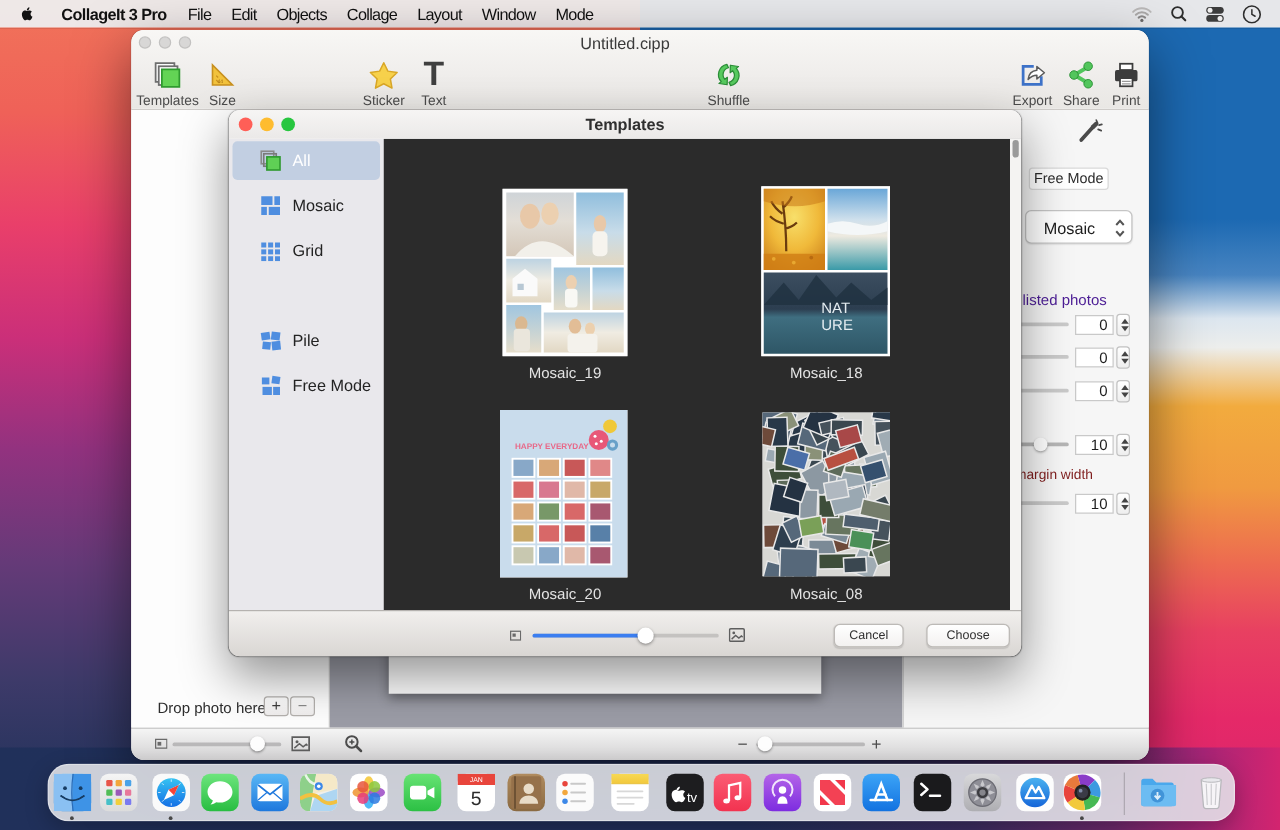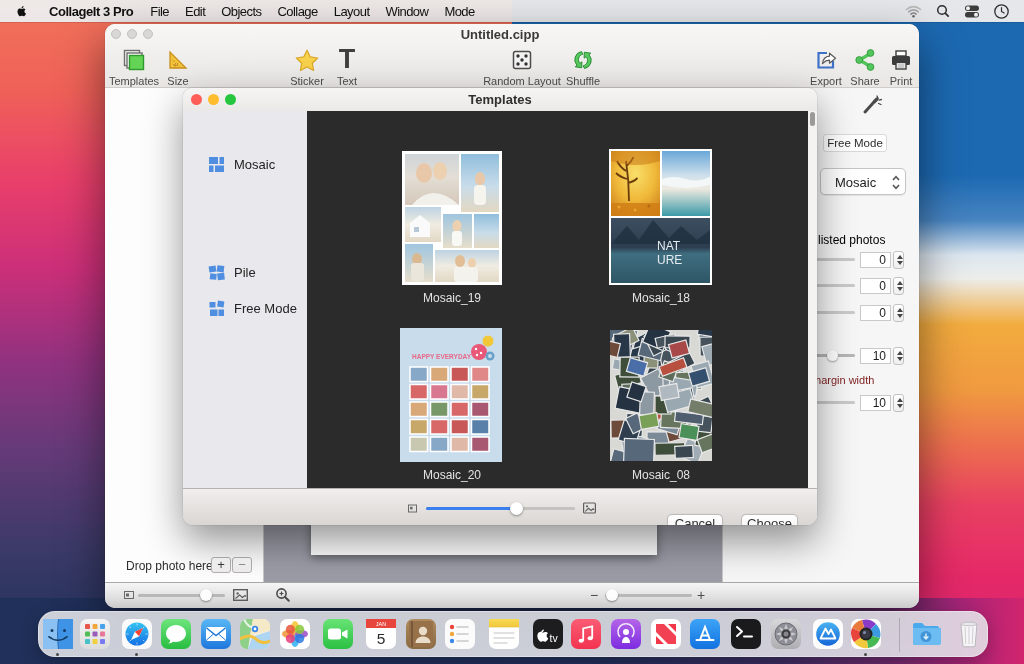--- a/index.html
+++ b/index.html
@@ -9,21 +9,21 @@
 #wallB{left:0;top:598px;width:1024px;height:66px;background:linear-gradient(90deg,#20305a 0%,#22305b 58%,#3d2e62 76%,#6f2a6e 87%,#a62576 94%,#d3246f 100%)}
 #menubar{left:0;top:0;width:1024px;height:22px;background:rgba(237,235,235,.97);display:flex;align-items:center;font-size:13px;color:#111;box-shadow:0 1px 0 rgba(0,0,0,.12)}
 #menubar .apple{width:13px;height:14px;margin-left:15px}
 #menubar .it{margin-left:16px;white-space:nowrap;letter-spacing:-.55px}
 #menubar .bold{font-weight:bold;margin-left:21px;letter-spacing:-.45px}
 #mbicons{position:absolute;right:15px;top:0;height:22px;display:flex;align-items:center;gap:14px}
 
 #win{left:105px;top:24px;width:814px;height:584px;border-radius:10px;background:#fff;box-shadow:0 18px 45px rgba(0,0,0,.5),0 0 1px rgba(0,0,0,.4)}
 #tbar{left:0;top:0;width:814px;height:64px;border-radius:10px 10px 0 0;background:linear-gradient(180deg,#f8f7f5 0%,#efedeb 60%,#e9e7e4 100%);border-bottom:1px solid #cfccc9}
 .tl{width:10px;height:10px;border-radius:50%;top:5px}
-#wtitle{top:3px;left:0;width:790px;text-align:center;font-size:13px;font-weight:bold;color:#3a3a3a}
+#wtitle{top:3px;left:0;width:790px;text-align:center;font-size:13px;font-weight:normal;color:#3a3a3a}
 .tool{position:absolute;top:24px;text-align:center;font-size:11px;color:#4b4b4b}
 .tool svg{display:block;margin:0 auto 3px}
 
 #bin{left:0;top:64px;width:159px;height:494px;background:#fdfdfd;border-right:1px solid #c8c8c8}
 #canvas{left:159px;top:64px;width:458px;height:494px;background:#9b9ca6}
 #page{left:47px;top:100px;width:346px;height:367px;background:#fff;box-shadow:0 3px 9px rgba(0,0,0,.4)}
 #panel{left:617px;top:64px;width:197px;height:494px;background:#f6f6f6;border-left:1px solid #c8c8c8;font-size:12px;color:#333}
 #statusbar{left:0;top:558px;width:814px;height:26px;border-radius:0 0 10px 10px;background:linear-gradient(180deg,#f5f5f5,#d2d1d2);border-top:1px solid #a9a9a9;font-size:12px;color:#3c3c3c}
 
 #dlg{left:183px;top:88px;width:634px;height:437px;border-radius:9px;background:#fff;box-shadow:0 16px 38px rgba(0,0,0,.42),0 0 1px rgba(0,0,0,.5);overflow:hidden}
@@ -34,21 +34,21 @@
 #dcontent{left:124px;top:23px;width:510px;height:377px;background:#2b2b2b}
 #dbottom{left:0;top:400px;width:634px;height:37px;background:linear-gradient(180deg,#f1efed,#d9d6d3);border-top:1px solid #b5b2af}
 #dgutter{left:625px;top:23px;width:9px;height:377px;background:#f4f3f2}
 #dscroll{left:627px;top:24px;width:5px;height:14px;border-radius:3px;background:#9a9a9a}
 .srow{position:absolute;left:3px;width:118px;height:31px;border-radius:4px;display:flex;align-items:center;font-size:13px;color:#232323}
 .srow svg{margin-left:22px}
 .srow .lb{margin-left:9px}
 .sel{background:#c2cfe2;color:#fff}
 .thumb{position:absolute;background:#fff}
 .tlabel{position:absolute;color:#e3e3e3;font-size:12px;text-align:center;width:140px}
-.btn{position:absolute;top:25px;height:19px;border-radius:5px;background:linear-gradient(180deg,#ffffff,#f3f1f0);border:1px solid #bdbab7;font-size:13px;color:#2f2f2f;text-align:center;line-height:17px;box-shadow:0 .5px 1px rgba(0,0,0,.12)}
+.btn{position:absolute;top:10px;height:19px;border-radius:5px;background:linear-gradient(180deg,#ffffff,#f3f1f0);border:1px solid #bdbab7;font-size:10px;color:#2f2f2f;text-align:center;line-height:17px;box-shadow:0 .5px 1px rgba(0,0,0,.12)}
 
 #dock{left:38px;top:611px;width:950px;height:46px;border-radius:17px;background:rgba(230,231,235,.87);border:1px solid rgba(255,255,255,.35);box-shadow:0 6px 18px rgba(0,0,0,.25)}
 .dicon{position:absolute;top:7px;width:30px;height:30px;border-radius:7px}
 .ddot{position:absolute;top:41px;width:3px;height:3px;border-radius:50%;background:#474747}
 .binbtn{top:469px;width:20px;height:16px;background:linear-gradient(180deg,#fff,#f0eeee);border:1px solid #b4b1ae;border-radius:3px;font-size:13px;color:#3c3c3c;text-align:center;line-height:14px}
 .prow{left:0;width:197px;height:16px}
 .ptrack{position:absolute;left:0px;top:6px;width:132px;height:3px;background:#c9c9c9;border-radius:2px}
 .pfield{position:absolute;left:137px;top:0;width:31px;height:16px;background:#fff;border:1px solid #c9c9c9;font-size:12px;color:#1d1d1d;text-align:right;padding-right:4px;line-height:14px}
 .pstep{position:absolute;left:170px;top:-1px;width:11px;height:18px;background:linear-gradient(180deg,#fff,#eee);border:1px solid #c2c2c2;border-radius:3px}
 .pstep:before{content:"";position:absolute;left:2.5px;top:3px;border-left:3px solid transparent;border-right:3px solid transparent;border-bottom:4px solid #444}
@@ -116,30 +116,20 @@
         </svg>
       Size</div>
     <div class="tool" style="left:178px;width:48px">
       <svg width="26" height="24" viewBox="0 0 26 24">
           <path d="M13 2.2 L16.3 8.9 L23.7 10 L18.3 15.2 L19.6 22.5 L13 19 L6.4 22.5 L7.7 15.2 L2.3 10 L9.7 8.9 Z" fill="#f7d14b" stroke="#d9a727" stroke-width="1.2" stroke-linejoin="round"></path>
         </svg>
       Sticker</div>
     <div class="tool" style="left:222px;width:40px">
       <div style="height:24px;font-size:27px;font-weight:bold;color:#3f3f3f;line-height:23px;margin-bottom:3px">T</div>
       Text</div>
-    <div class="tool" style="left:370px;width:94px">
-      <svg width="22" height="24" viewBox="0 0 22 24">
-          <rect x="2.5" y="3.5" width="17" height="17" rx="2" fill="#f2f2f2" stroke="#4c4c4c" stroke-width="1.5"></rect>
-          <circle cx="7" cy="8" r="1.7" fill="#333"></circle>
-          <circle cx="15" cy="8" r="1.7" fill="#333"></circle>
-          <circle cx="11" cy="12" r="1.7" fill="#333"></circle>
-          <circle cx="7" cy="16" r="1.7" fill="#333"></circle>
-          <circle cx="15" cy="16" r="1.7" fill="#333"></circle>
-        </svg>
-      Random Layout</div>
     <div class="tool" style="left:452px;width:52px">
       <svg width="24" height="24" viewBox="0 0 24 24">
           <path d="M10.5 3.5 a8.3 8.3 0 0 0 -4.5 13.8 l-1.8 1.5 6.5 1 .2-6 -2 1.6 a5.6 5.6 0 0 1 2.9 -9.2 z" fill="#57c95e" stroke="#2c8d38" stroke-width="1" stroke-linejoin="round"></path>
           <path d="M13.5 20.5 a8.3 8.3 0 0 0 4.5 -13.8 l1.8-1.5 -6.5-1 -.2 6 2-1.6 a5.6 5.6 0 0 1 -2.9 9.2 z" fill="#57c95e" stroke="#2c8d38" stroke-width="1" stroke-linejoin="round"></path>
         </svg>
       Shuffle</div>
     <div class="tool" style="left:697px;width:48px">
       <svg width="24" height="24" viewBox="0 0 24 24">
           <path d="M13 5 H4.5 V19.5 H19 V13" fill="none" stroke="#3d72c8" stroke-width="2.2"></path>
           <path d="M8.5 15.5 C9 11 12 8.5 15.5 8.2 V5.2 L21.5 10.2 L15.5 15.2 V12.2 C12.5 12.2 10.5 13.5 8.5 15.5 z" fill="#fff" stroke="#5a5a5a" stroke-width="1.2" stroke-linejoin="round"></path>
@@ -179,21 +169,21 @@
         <path d="M17.5 8.5 l2.5 1 M16 1 l1 2.2 M20.5 4.5 l-2.3.6" stroke="#4a4a4a" stroke-width="1.3" stroke-linecap="round"></path>
       </svg>
     <div class="abs" style="left:100px;top:46px;width:64px;height:18px;background:#fff;border:1px solid #d9d9d9;border-radius:3px;text-align:center;font-size:11.5px;line-height:17px;color:#2c2c2c">Free Mode</div>
     <div class="abs" style="left:97px;top:80px;width:86px;height:27px;background:#fff;border:1px solid #c5c5c5;border-radius:5px;font-size:13px;color:#1d1d1d;box-shadow:0 1px 1px rgba(0,0,0,.08)">
       <span style="position:absolute;left:14px;top:6px">Mosaic</span>
       <svg class="abs" style="right:4px;top:5px" width="10" height="17" viewBox="0 0 10 17">
           <path d="M2 6 L5 2.6 L8 6" fill="none" stroke="#555" stroke-width="1.6"></path>
           <path d="M2 11 L5 14.4 L8 11" fill="none" stroke="#555" stroke-width="1.6"></path>
         </svg>
     </div>
-    <div class="abs" style="left:95px;top:145px;font-size:12px;color:#000000;white-space:nowrap">listed photos</div>
+    <div class="abs" style="left:95px;top:145px;font-size:12px;color:#4c1d95;white-space:nowrap">listed photos</div>
     <div class="abs prow" style="top:164px">
         <div class="ptrack"></div>
         <div class="pfield">0</div>
         <div class="pstep"></div>
       </div>
     <div class="abs prow" style="top:190px">
         <div class="ptrack"></div>
         <div class="pfield">0</div>
         <div class="pstep"></div>
       </div>
@@ -234,30 +224,54 @@
       </svg>
     <div class="abs" style="left:485px;top:4px;font-size:14px;color:#4c4c4c">−</div>
     <div class="abs" style="left:500px;top:11px;width:87px;height:3px;background:#b9b8b9;border-radius:2px"></div>
     <div class="abs" style="left:501px;top:6px;width:12px;height:12px;border-radius:50%;background:#fdfdfd;box-shadow:0 1px 2px rgba(0,0,0,.4)"></div>
     <div class="abs" style="left:592px;top:4px;font-size:14px;color:#4c4c4c">+</div>
   </div>
 </div>
 
 <div class="abs" id="dlg">
   <div class="abs" id="dside">
+    <div class="srow sel" style="top:2px">
+        <svg width="17" height="17" viewBox="0 0 17 17">
+          <rect x="1" y="1" width="10" height="10" fill="none" stroke="#8a8a8a" stroke-width="1.3"></rect>
+          <rect x="3" y="3" width="10" height="10" fill="none" stroke="#7a7a7a" stroke-width="1.3"></rect>
+          <rect x="5.5" y="5.5" width="10.5" height="10.5" fill="#5fd055" stroke="#2f9a2f" stroke-width="1.3"></rect>
+        </svg>
+        <span class="lb">All</span>
+      </div>
     <div class="srow" style="top:38px">
         <svg width="17" height="17" viewBox="0 0 17 17">
           <g fill="#4f8ee0">
             <rect x="1" y="1" width="9" height="7"></rect>
             <rect x="11.5" y="1" width="4.5" height="7"></rect>
             <rect x="1" y="9.5" width="4.5" height="6.5"></rect>
             <rect x="7" y="9.5" width="9" height="6.5"></rect>
           </g>
         </svg>
         <span class="lb">Mosaic</span>
+      </div>
+    <div class="srow" style="top:74px">
+        <svg width="17" height="17" viewBox="0 0 17 17">
+          <g fill="#4f8ee0">
+            <rect x="1" y="2" width="4" height="4"></rect>
+            <rect x="6.5" y="2" width="4" height="4"></rect>
+            <rect x="12" y="2" width="4" height="4"></rect>
+            <rect x="1" y="7.5" width="4" height="4"></rect>
+            <rect x="6.5" y="7.5" width="4" height="4"></rect>
+            <rect x="12" y="7.5" width="4" height="4"></rect>
+            <rect x="1" y="13" width="4" height="4"></rect>
+            <rect x="6.5" y="13" width="4" height="4"></rect>
+            <rect x="12" y="13" width="4" height="4"></rect>
+          </g>
+        </svg>
+        <span class="lb">Grid</span>
       </div>
     <div class="srow" style="top:146px">
         <svg width="17" height="17" viewBox="0 0 17 17">
           <g fill="#4f8ee0">
             <rect x="1" y="2" width="7" height="6" transform="rotate(-8 4 5)"></rect>
             <rect x="9" y="1.5" width="7" height="6.5" transform="rotate(7 12 5)"></rect>
             <rect x="2" y="9.5" width="6.5" height="6" transform="rotate(6 5 12.5)"></rect>
             <rect x="9.5" y="9" width="7" height="7" transform="rotate(-6 13 12.5)"></rect>
           </g>
         </svg>
@@ -488,21 +502,21 @@
       </svg>
     <div class="abs" style="left:243px;top:18px;width:149px;height:3px;background:#c4c2c0;border-radius:2px"></div>
     <div class="abs" style="left:243px;top:18px;width:90px;height:3px;background:#3b7ef0;border-radius:2px"></div>
     <div class="abs" style="left:327px;top:13px;width:13px;height:13px;border-radius:50%;background:#fff;box-shadow:0 1px 2.5px rgba(0,0,0,.4)"></div>
     <svg class="abs" style="left:400px;top:13px" width="13" height="12" viewBox="0 0 13 12">
         <rect x="0.6" y="1" width="11.8" height="10" rx="1" fill="none" stroke="#5e5e5e" stroke-width="1.2"></rect>
         <circle cx="4" cy="4.3" r="1.1" fill="#5e5e5e"></circle>
         <path d="M2.3 9.3 l3.2-3 2.6 2.2 2-1.7 1 .9" fill="none" stroke="#5e5e5e" stroke-width="1.1"></path>
       </svg>
     <div class="btn" style="left:484px;width:56px">Cancel</div>
-    <div class="btn" style="left:558px;width:57px">Choose</div>
+    <div class="btn" style="left:558px;width:67px">Choose</div>
   </div>
   <div class="abs" id="dtitle">
     <div class="abs dl" style="left:8px;background:#ff5f57"></div>
     <div class="abs dl" style="left:25px;background:#febc2f"></div>
     <div class="abs dl" style="left:42px;background:#27c63f"></div>
     <div class="t">Templates</div>
   </div>
 </div>
 
 <div class="abs" id="dock">

